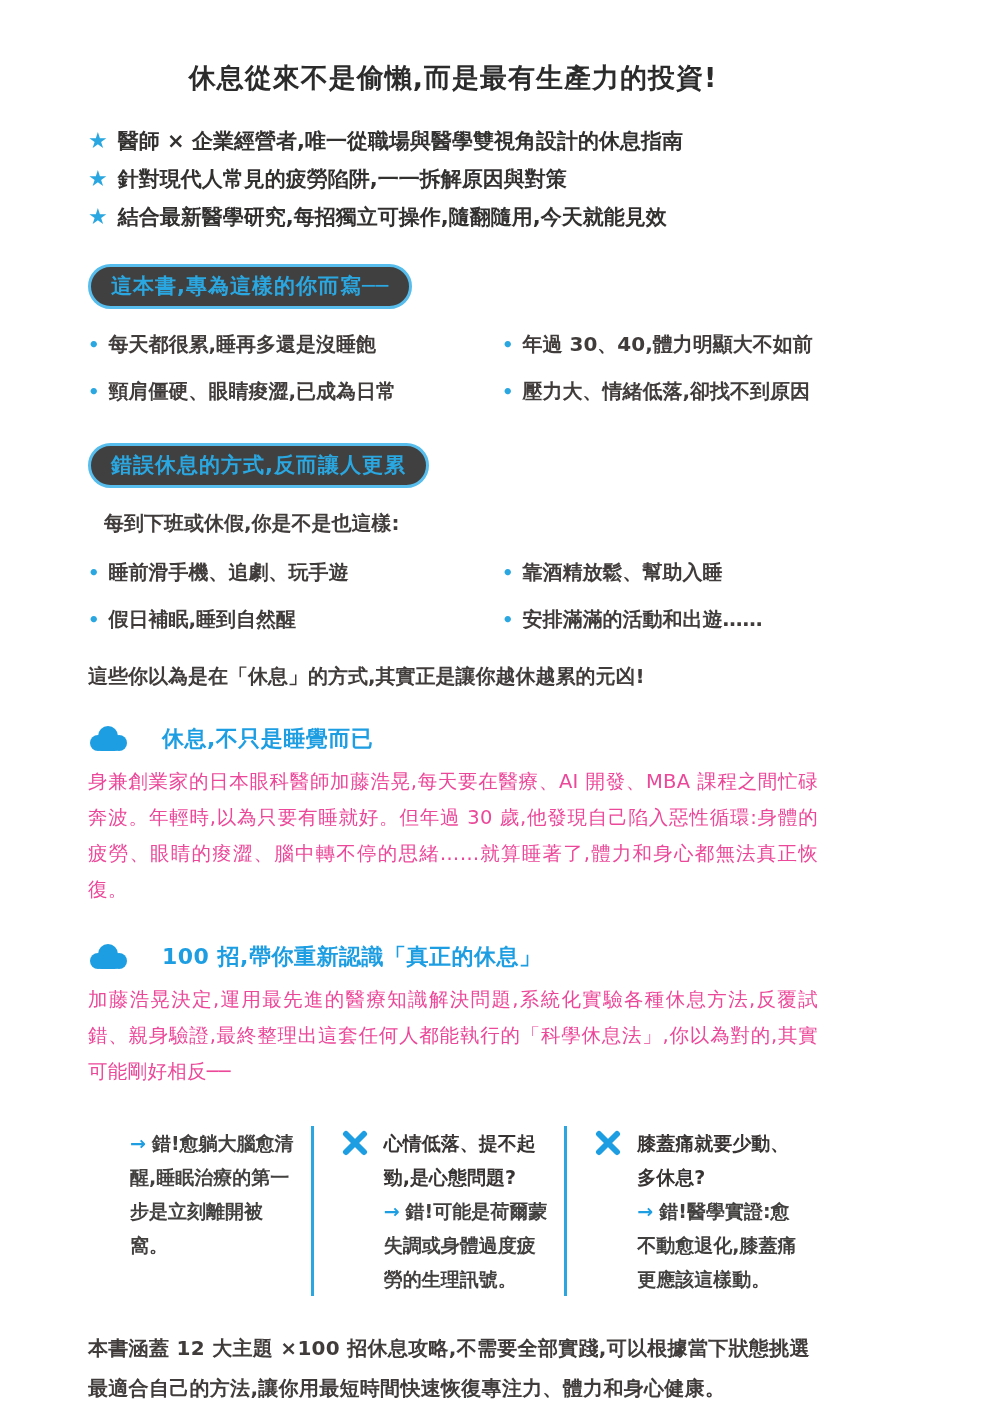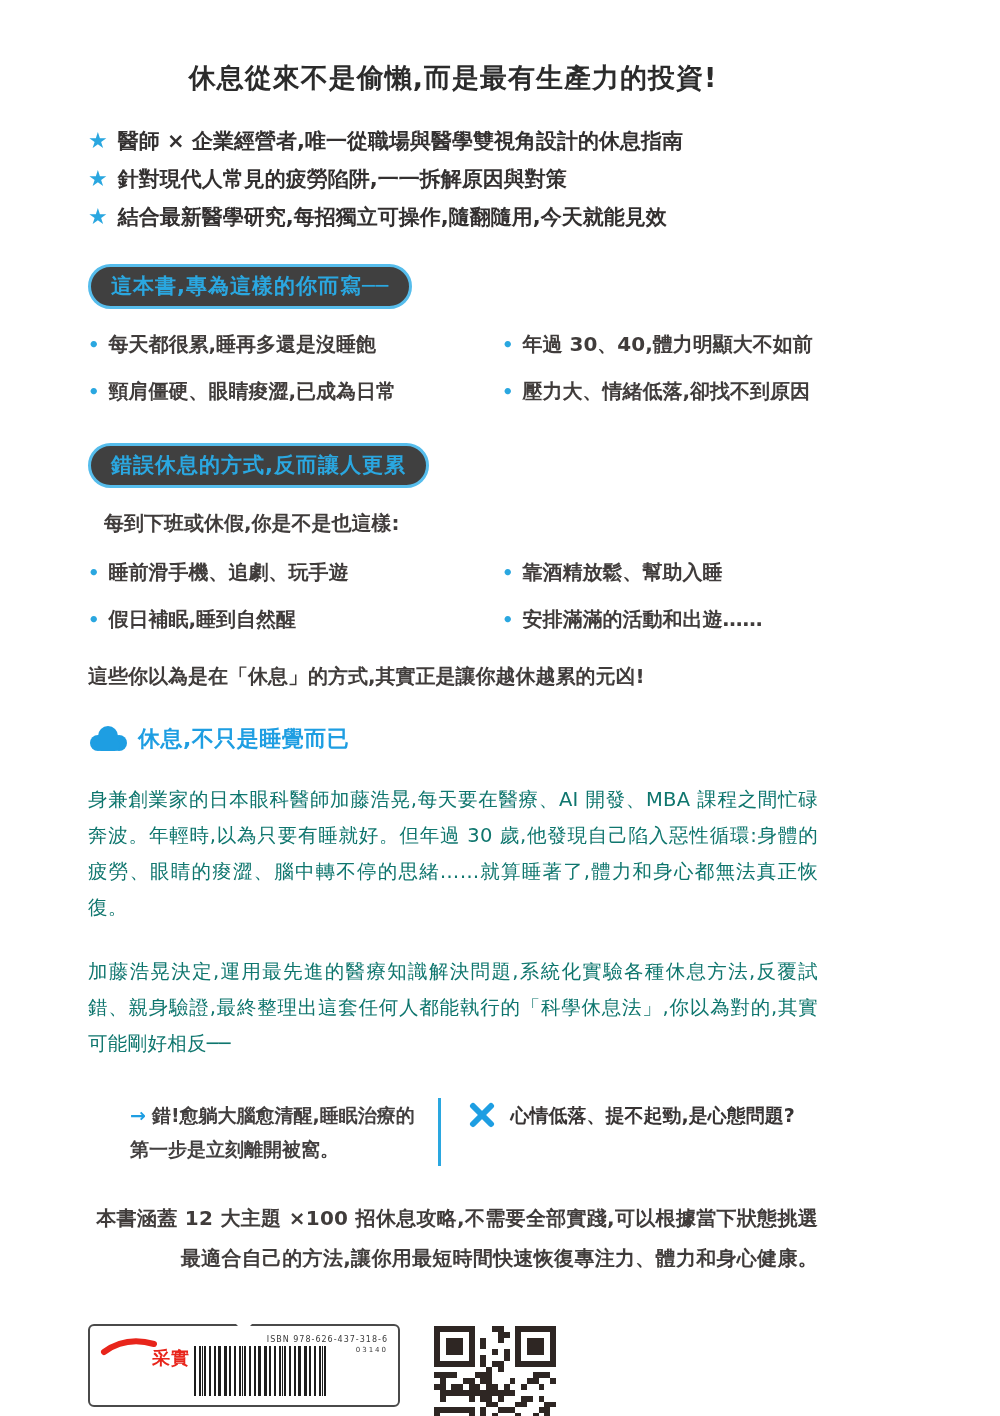--- a/index.html
+++ b/index.html
@@ -43,44 +43,44 @@
     display:flex; align-items:baseline; white-space:nowrap;
   }
   .dot { color:#2aa7e0; font-size:18px; margin-right:9px; }
 
   .intro-line { margin-top:22px; font-size:20px; font-weight:700; color:#403c3b;margin-left:16px; }
   .conclusion { margin-top:20px; font-size:20px; font-weight:700; color:#403c3b; }
 
   
   .cloud-head { display:flex; align-items:center; margin-top:34px; }
   .cloud-head svg { margin-right:10px; flex:0 0 auto; }
-  .cloud-head .ch-text { color:#1e9ee2; font-size:22px; font-weight:700; letter-spacing:0.5px; }
+  .cloud-head .ch-text { color:#1e9ee2; font-size:22px; font-weight:700; letter-spacing:0.5px;margin-left:24px; }
   .body-para {
-    margin-top:28px; font-size:19.5px; line-height:36px; color:#0f766e;
+    margin-top:10px; font-size:19.5px; line-height:36px; color:#ec4899;
     font-weight:500; text-align:justify; letter-spacing:0.3px;
   }
 
   
   .myths { display:flex; margin-top:36px; }
   .myth { flex:1 1 0; padding:0 16px 0 0; }
   .myth + .myth { border-left:3px solid #2aa7e0; padding-left:28px; }
   .myth-q {
     position:relative; padding-left:42px;
     font-size:19px; font-weight:700; color:#383434; line-height:34px;
   }
   .x-icon { position:absolute; left:0; top:4px; }
   .myth-a {
     margin-top:0; padding-left:42px;
     font-size:19px; font-weight:600; color:#434040; line-height:34px;
   }
   .arrow { color:#1e9ee2; font-weight:700; margin-right:6px; }
 
   .closing {
     margin-top:32px; font-size:20px; font-weight:600; color:#403c3b;
-    line-height:40px; letter-spacing:0.3px;text-align:right;
+    line-height:40px; letter-spacing:0.3px;
   }
 
   
   .footer { margin-top:46px; display:flex; align-items:flex-start; }
   .sticker {
     position:relative; width:312px; background:#fff;
     border:2px solid #4a4a4a; border-radius:6px;
     padding:8px 10px 9px 10px;
   }
   .notch { position:absolute; left:50%; width:16px; height:8px; background:#fff; transform:translateX(-50%); }
@@ -190,37 +190,65 @@
         <circle cx="10" cy="17" r="8"></circle>
         <circle cx="20" cy="10" r="10"></circle>
         <circle cx="31" cy="17" r="8"></circle>
         <rect x="8" y="13" width="24" height="12" rx="5"></rect>
       </g>
     </svg>
     <span class="ch-text">休息,不只是睡覺而已</span>
   </div>
   <p class="body-para">身兼創業家的日本眼科醫師加藤浩晃,每天要在醫療、AI 開發、MBA 課程之間忙碌奔波。年輕時,以為只要有睡就好。但年過 30 歲,他發現自己陷入惡性循環:身體的疲勞、眼睛的痠澀、腦中轉不停的思緒……就算睡著了,體力和身心都無法真正恢復。</p>
 
+  <div class="cloud-head">
+    <svg width="40" height="27" viewBox="0 0 40 27">
+      <g fill="#1e9ee2">
+        <circle cx="10" cy="17" r="8"></circle>
+        <circle cx="20" cy="10" r="10"></circle>
+        <circle cx="31" cy="17" r="8"></circle>
+        <rect x="8" y="13" width="24" height="12" rx="5"></rect>
+      </g>
+    </svg>
+    <span class="ch-text">100 招,帶你重新認識「真正的休息」</span>
+  </div>
   <p class="body-para">加藤浩晃決定,運用最先進的醫療知識解決問題,系統化實驗各種休息方法,反覆試錯、親身驗證,最終整理出這套任何人都能執行的「科學休息法」,你以為對的,其實可能剛好相反──</p>
 
   <div class="myths">
     <div class="myth">
       <div class="myth-a">
         <span class="arrow">→</span><span>錯!愈躺大腦愈清醒,睡眠治療的第一步是立刻離開被窩。</span>
       </div>
     </div>
     <div class="myth">
       <div class="myth-q">
         <svg class="x-icon" width="26" height="26" viewBox="0 0 26 26">
           <g stroke="#1e9ee2" stroke-width="6" stroke-linecap="round">
             <line x1="4" y1="4" x2="22" y2="22"></line>
               <line x1="22" y1="4" x2="4" y2="22"></line>
           </g>
         </svg>
         <span>心情低落、提不起勁,是心態問題?</span>
+      </div>
+      <div class="myth-a">
+        <span class="arrow">→</span><span>錯!可能是荷爾蒙失調或身體過度疲勞的生理訊號。</span>
+      </div>
+    </div>
+    <div class="myth">
+      <div class="myth-q">
+        <svg class="x-icon" width="26" height="26" viewBox="0 0 26 26">
+          <g stroke="#1e9ee2" stroke-width="6" stroke-linecap="round">
+            <line x1="4" y1="4" x2="22" y2="22"></line>
+              <line x1="22" y1="4" x2="4" y2="22"></line>
+          </g>
+        </svg>
+        <span>膝蓋痛就要少動、多休息?</span>
+      </div>
+      <div class="myth-a">
+        <span class="arrow">→</span><span>錯!醫學實證:愈不動愈退化,膝蓋痛更應該這樣動。</span>
       </div>
     </div>
   </div>
 
   <p class="closing">本書涵蓋 12 大主題 ×100 招休息攻略,不需要全部實踐,可以根據當下狀態挑選最適合自己的方法,讓你用最短時間快速恢復專注力、體力和身心健康。</p>
 
   <div class="footer">
 
     <div class="sticker">
       <div class="notch top"></div>

